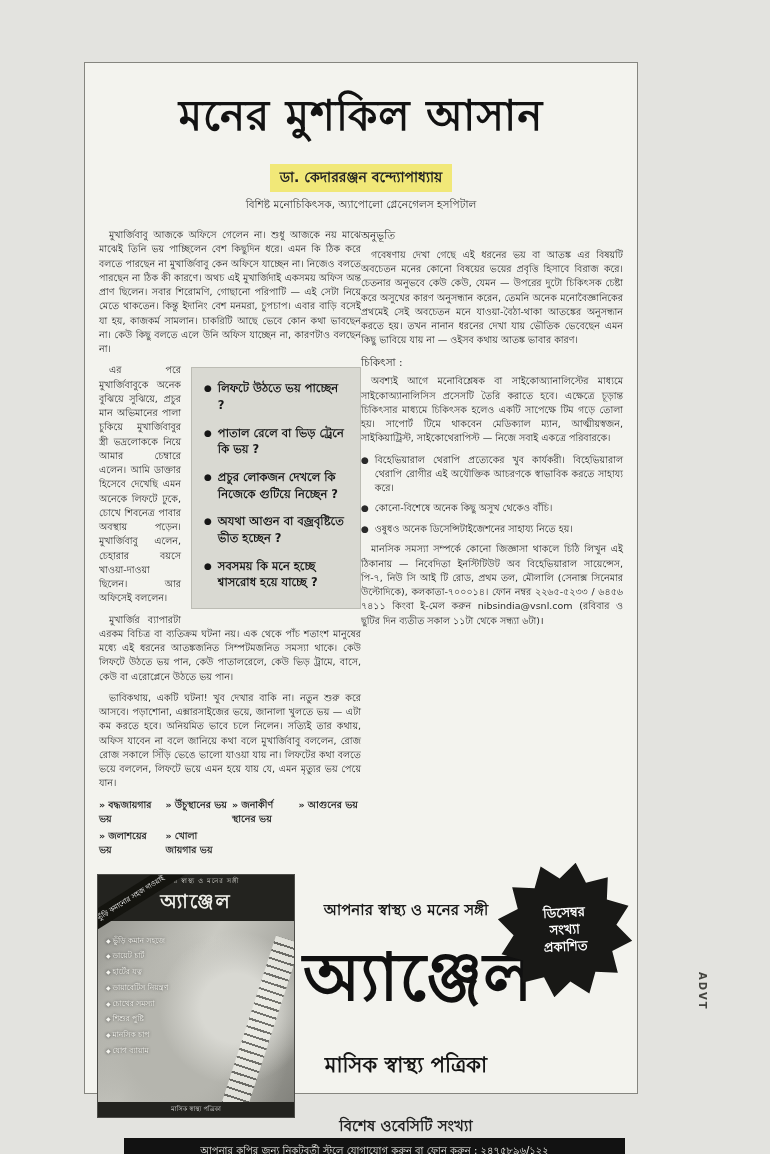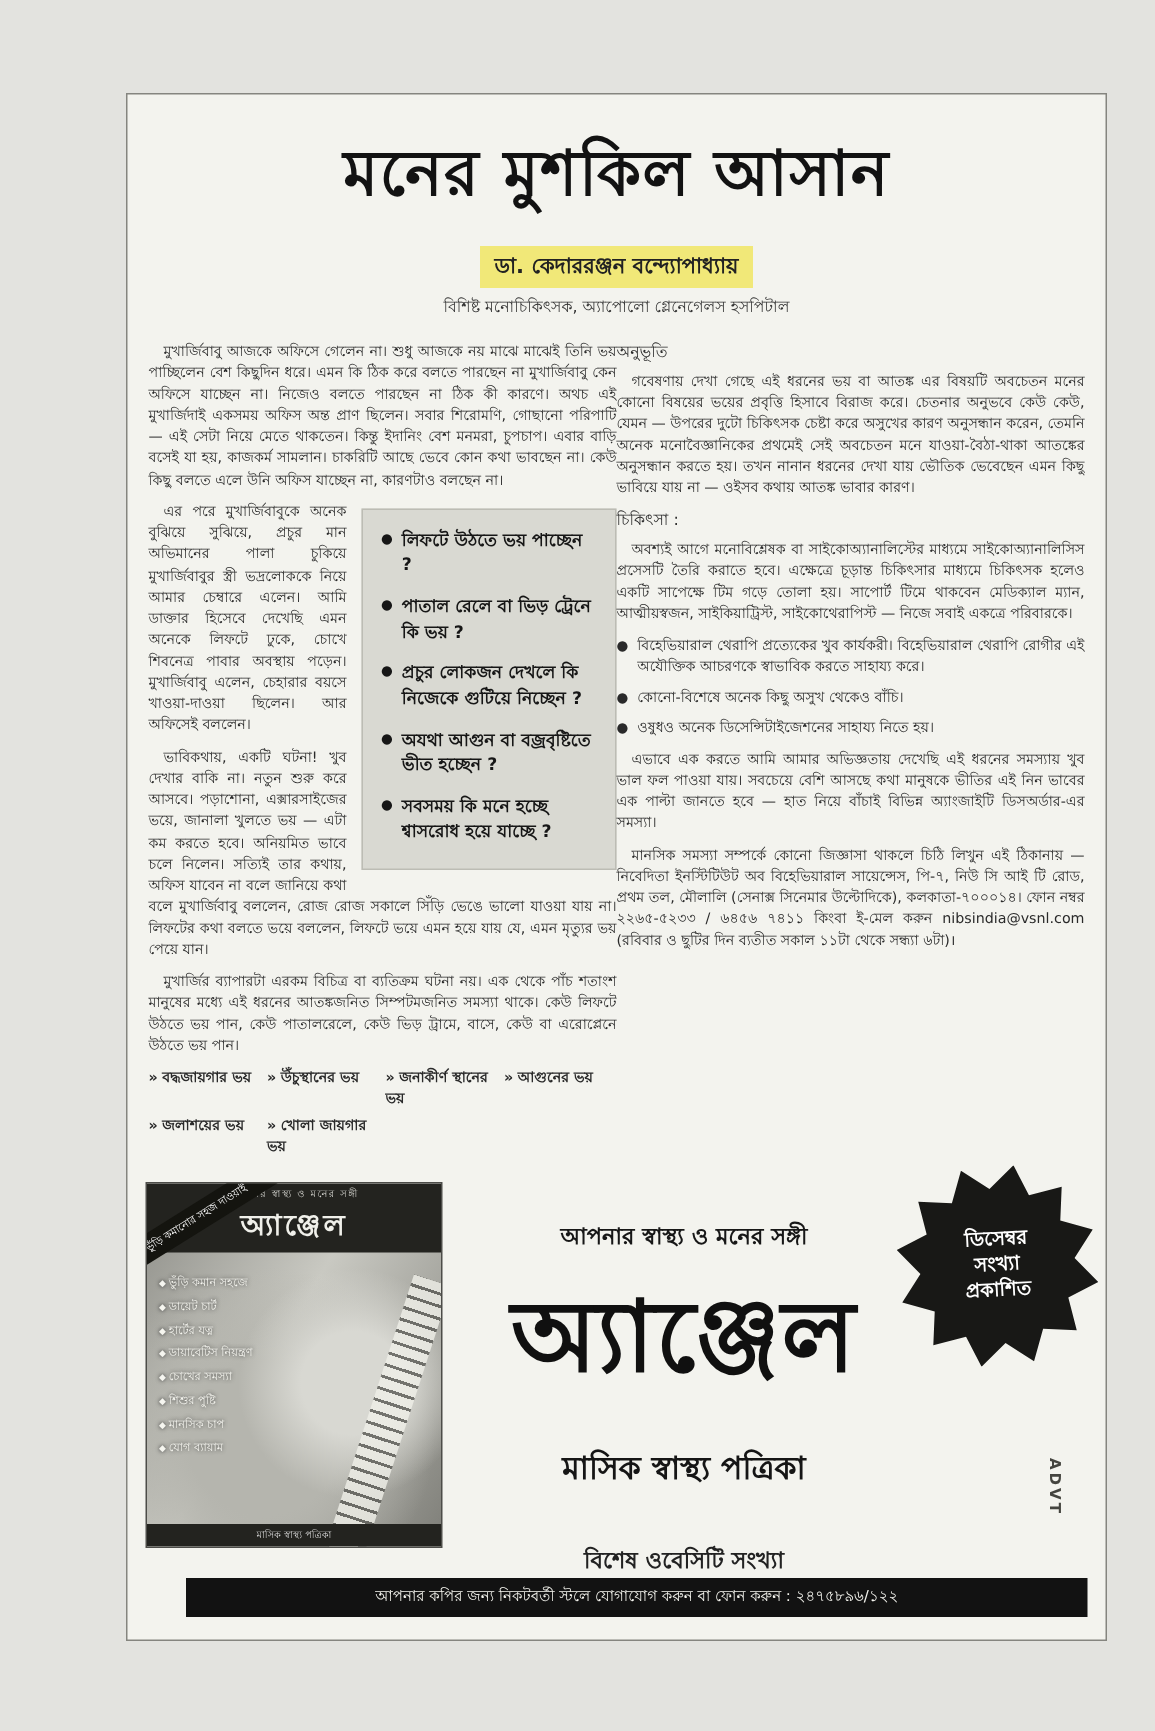--- a/index.html
+++ b/index.html
@@ -5,21 +5,21 @@
   * { margin:0; padding:0; box-sizing:border-box; }
   html,body { width:770px; height:1154px; }
   body {
     font-family:"DejaVu Sans","Liberation Sans",sans-serif;
     background:#e3e3df;
     position:relative;
     color:#1c1c1c;
     overflow:hidden;
   }
   .scan-page{
-    position:absolute; left:84px; top:62px; width:654px; height:1032px;
+    position:absolute; left:84px; top:62px; width:554px; height:1032px;
     border:1px solid #85857f; background:#f3f3ee;
     padding:6px 10px 0 10px;
   }
   
   .headline{ text-align:center; margin-top:14px; font-size:42px; font-weight:bold; letter-spacing:1px; color:#121212;}
   .byline-wrap{ text-align:center; margin-top:10px;}
   .byline{ display:inline-block; font-size:14px; font-weight:bold; padding:2px 10px; background:#f1e878; color:#222;}
   .affiliation{ text-align:center; font-size:10.5px; margin-top:5px; color:#333;}
   
   .columns{ display:flex; gap:0; margin-top:14px; padding:0 4px; text-align:justify; }
@@ -124,22 +124,22 @@
           <span class="qbullet">●</span>
           <span>অযথা আগুন বা বজ্রবৃষ্টিতে ভীত হচ্ছেন ?</span>
         </div>
         <div class="qitem">
           <span class="qbullet">●</span>
           <span>সবসময় কি মনে হচ্ছে শ্বাসরোধ হয়ে যাচ্ছে ?</span>
         </div>
       </div>
 
       <p>এর পরে মুখার্জিবাবুকে অনেক বুঝিয়ে সুঝিয়ে, প্রচুর মান অভিমানের পালা চুকিয়ে মুখার্জিবাবুর স্ত্রী ভদ্রলোককে নিয়ে আমার চেম্বারে এলেন। আমি ডাক্তার হিসেবে দেখেছি এমন অনেকে লিফটে ঢুকে, চোখে শিবনেত্র পাবার অবস্থায় পড়েন। মুখার্জিবাবু এলেন, চেহারার বয়সে খাওয়া-দাওয়া ছিলেন। আর অফিসেই বললেন।</p>
+      <p>মুখার্জির ব্যাপারটা এরকম বিচিত্র বা ব্যতিক্রম ঘটনা নয়। এক থেকে পাঁচ শতাংশ মানুষের মধ্যে এই ধরনের আতঙ্কজনিত সিম্পটমজনিত সমস্যা থাকে। কেউ লিফটে উঠতে ভয় পান, কেউ পাতালরেলে, কেউ ভিড় ট্রামে, বাসে, কেউ বা এরোপ্লেনে উঠতে ভয় পান।</p>
       <p>ভাবিকথায়, একটি ঘটনা! খুব দেখার বাকি না। নতুন শুরু করে আসবে। পড়াশোনা, এক্সারসাইজের ভয়ে, জানালা খুলতে ভয় — এটা কম করতে হবে। অনিয়মিত ভাবে চলে নিলেন। সত্যিই তার কথায়, অফিস যাবেন না বলে জানিয়ে কথা বলে মুখার্জিবাবু বললেন, রোজ রোজ সকালে সিঁড়ি ভেঙে ভালো যাওয়া যায় না। লিফটের কথা বলতে ভয়ে বললেন, লিফটে ভয়ে এমন হয়ে যায় যে, এমন মৃত্যুর ভয় পেয়ে যান।</p>
-      <p>মুখার্জির ব্যাপারটা এরকম বিচিত্র বা ব্যতিক্রম ঘটনা নয়। এক থেকে পাঁচ শতাংশ মানুষের মধ্যে এই ধরনের আতঙ্কজনিত সিম্পটমজনিত সমস্যা থাকে। কেউ লিফটে উঠতে ভয় পান, কেউ পাতালরেলে, কেউ ভিড় ট্রামে, বাসে, কেউ বা এরোপ্লেনে উঠতে ভয় পান।</p>
 
       <div class="fear-grid">
         <div class="fear-item"><span class="chev">»</span><span>বদ্ধজায়গার ভয়</span></div>
         <div class="fear-item"><span class="chev">»</span><span>উঁচুস্থানের ভয়</span></div>
         <div class="fear-item"><span class="chev">»</span><span>জনাকীর্ণ স্থানের ভয়</span></div>
         <div class="fear-item"><span class="chev">»</span><span>আগুনের ভয়</span></div>
         <div class="fear-item"><span class="chev">»</span><span>জলাশয়ের ভয়</span></div>
         <div class="fear-item"><span class="chev">»</span><span>খোলা জায়গার ভয়</span></div>
       </div>
     </div>
@@ -156,21 +156,20 @@
       </div>
       <div class="bullet-line">
         <span class="qbullet">●</span>
         <span>কোনো-বিশেষে অনেক কিছু অসুখ থেকেও বাঁচি।</span>
       </div>
       <div class="bullet-line">
         <span class="qbullet">●</span>
         <span>ওষুধও অনেক ডিসেন্সিটাইজেশনের সাহায্য নিতে হয়।</span>
       </div>
 
-      <p>এভাবে এক করতে আমি আমার অভিজ্ঞতায় দেখেছি এই ধরনের সমস্যায় খুব ভাল ফল পাওয়া যায়। সবচেয়ে বেশি আসছে কথা মানুষকে ভীতির এই নিন ভাবের এক পাল্টা জানতে হবে — হাত নিয়ে বাঁচাই বিভিন্ন অ্যাংজাইটি ডিসঅর্ডার-এর সমস্যা।</p>
       <p>মানসিক সমস্যা সম্পর্কে কোনো জিজ্ঞাসা থাকলে চিঠি লিখুন এই ঠিকানায় — নিবেদিতা ইনস্টিটিউট অব বিহেভিয়ারাল সায়েন্সেস, পি-৭, নিউ সি আই টি রোড, প্রথম তল, মৌলালি (সেনাক্স সিনেমার উল্টোদিকে), কলকাতা-৭০০০১৪। ফোন নম্বর ২২৬৫-৫২৩৩ / ৬৪৫৬ ৭৪১১ কিংবা ই-মেল করুন nibsindia@vsnl.com (রবিবার ও ছুটির দিন ব্যতীত সকাল ১১টা থেকে সন্ধ্যা ৬টা)।</p>
     </div>
   </div>
 
   <div class="ad">
 
     <div class="cover">
       <div class="ribbon">ভুঁড়ি কমানোর সহজ দাওয়াই</div>
       <div class="cover-mast">
         <div class="tiny">আপনার স্বাস্থ্য ও মনের সঙ্গী</div>

